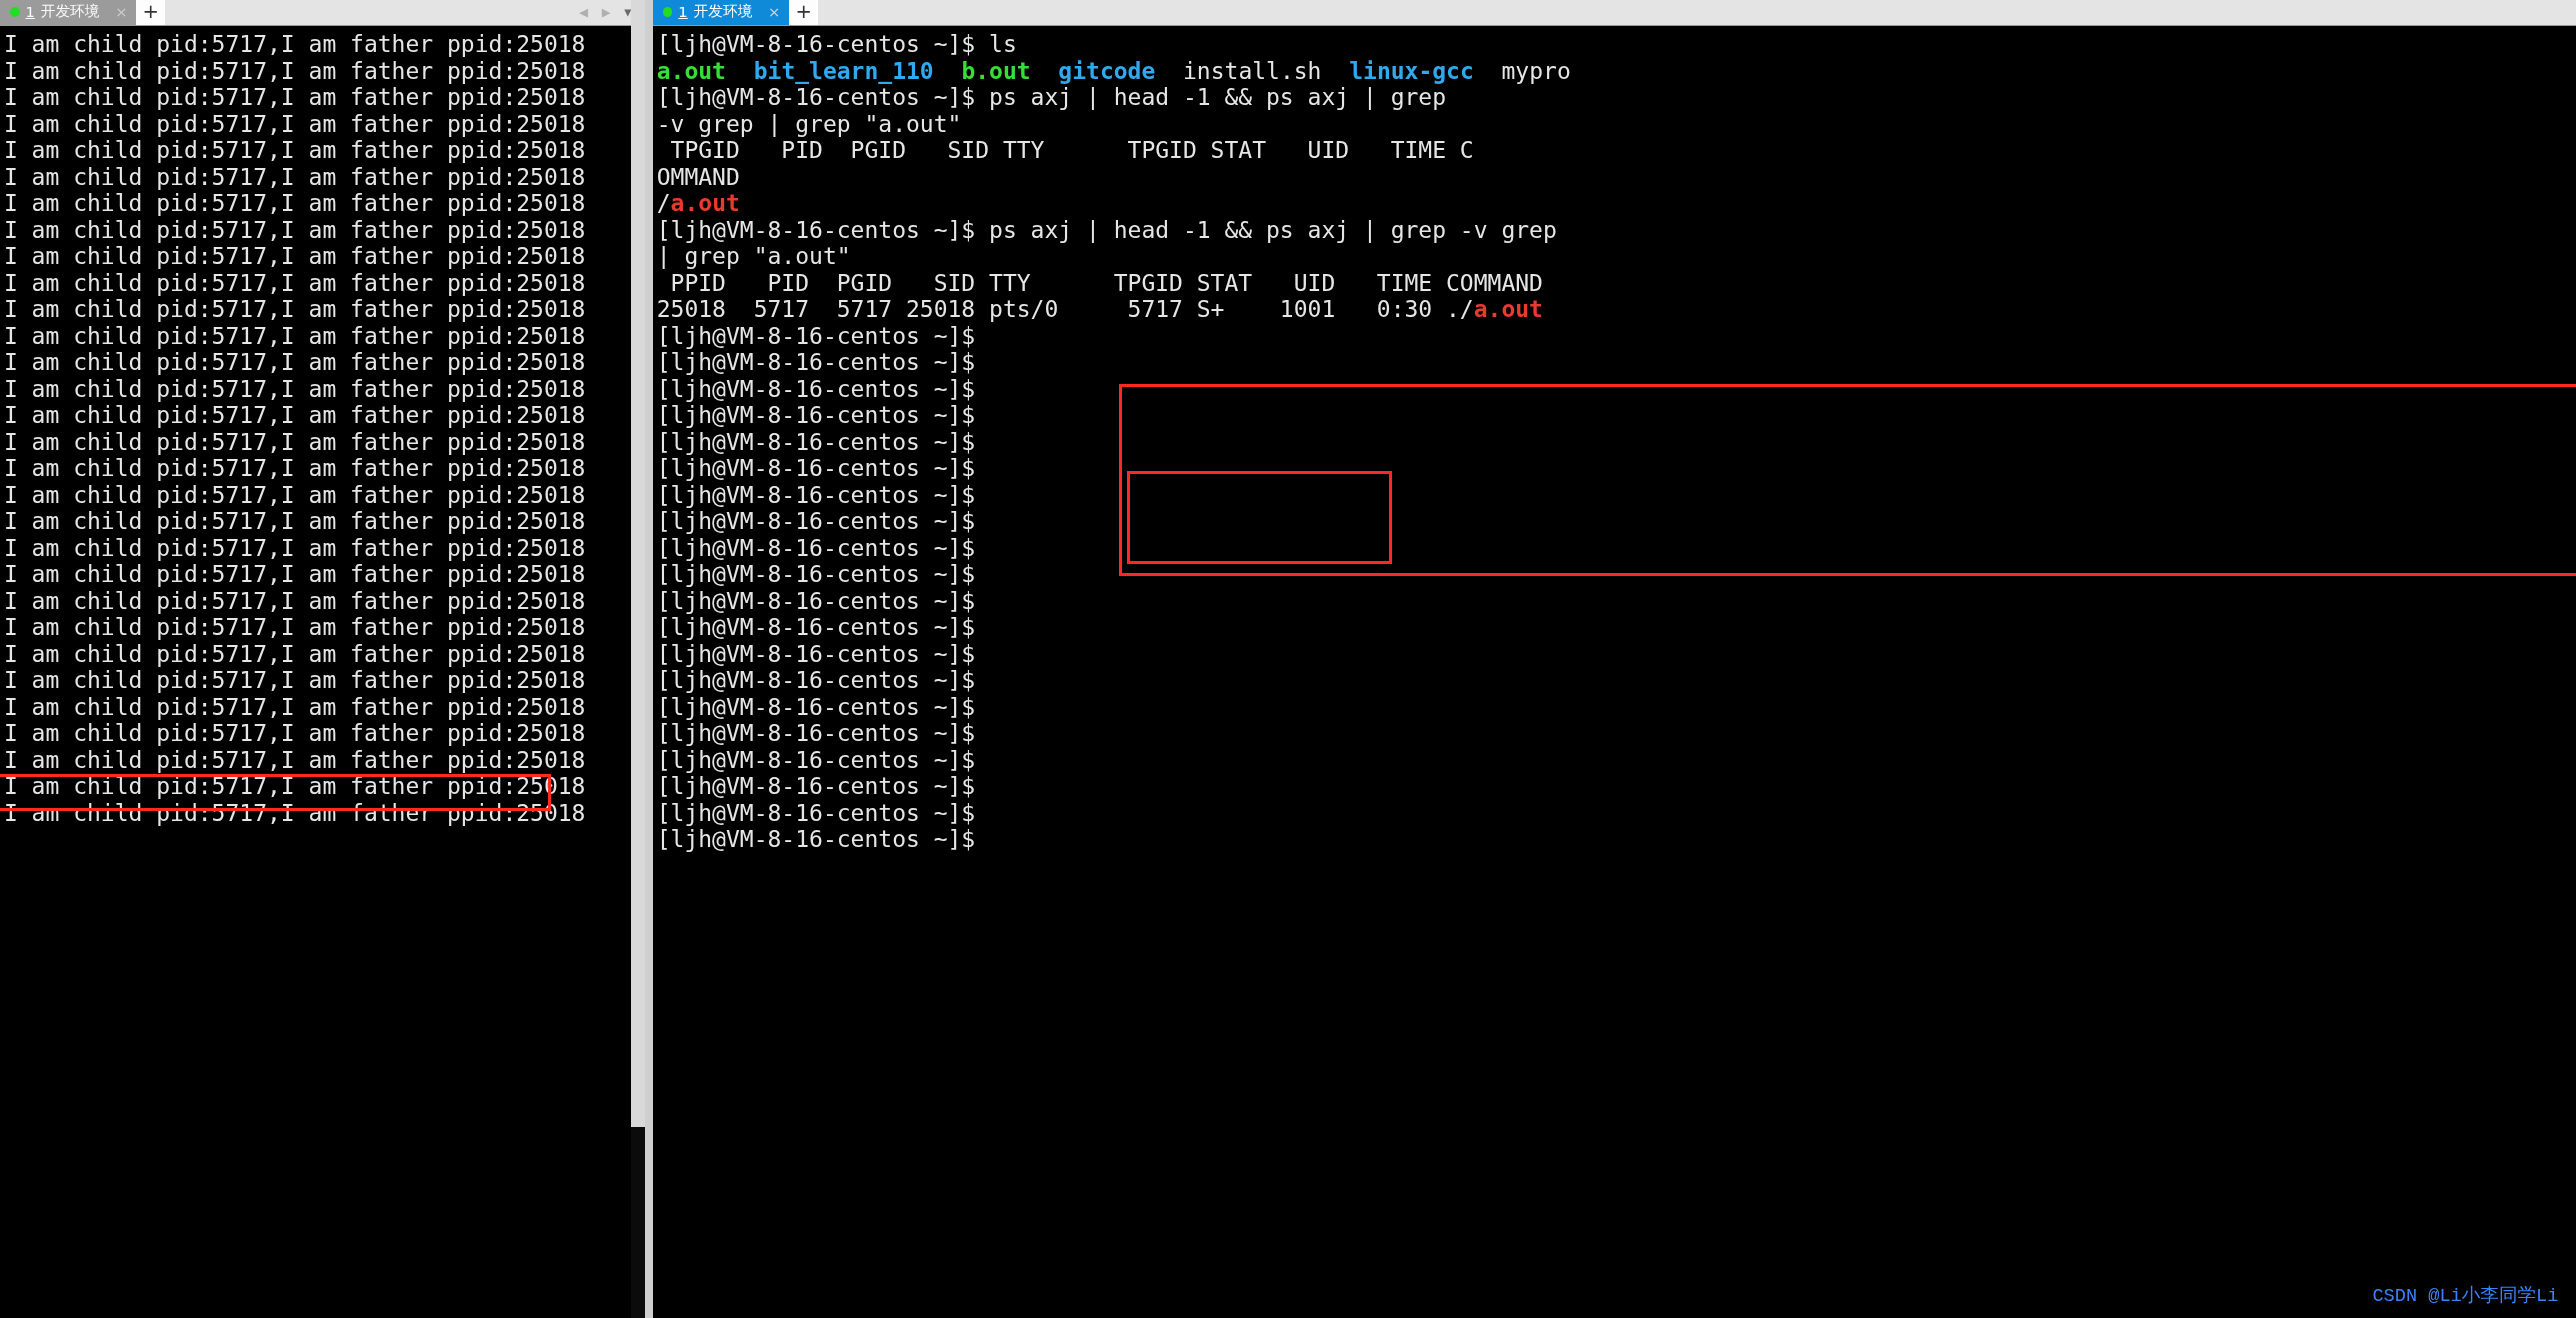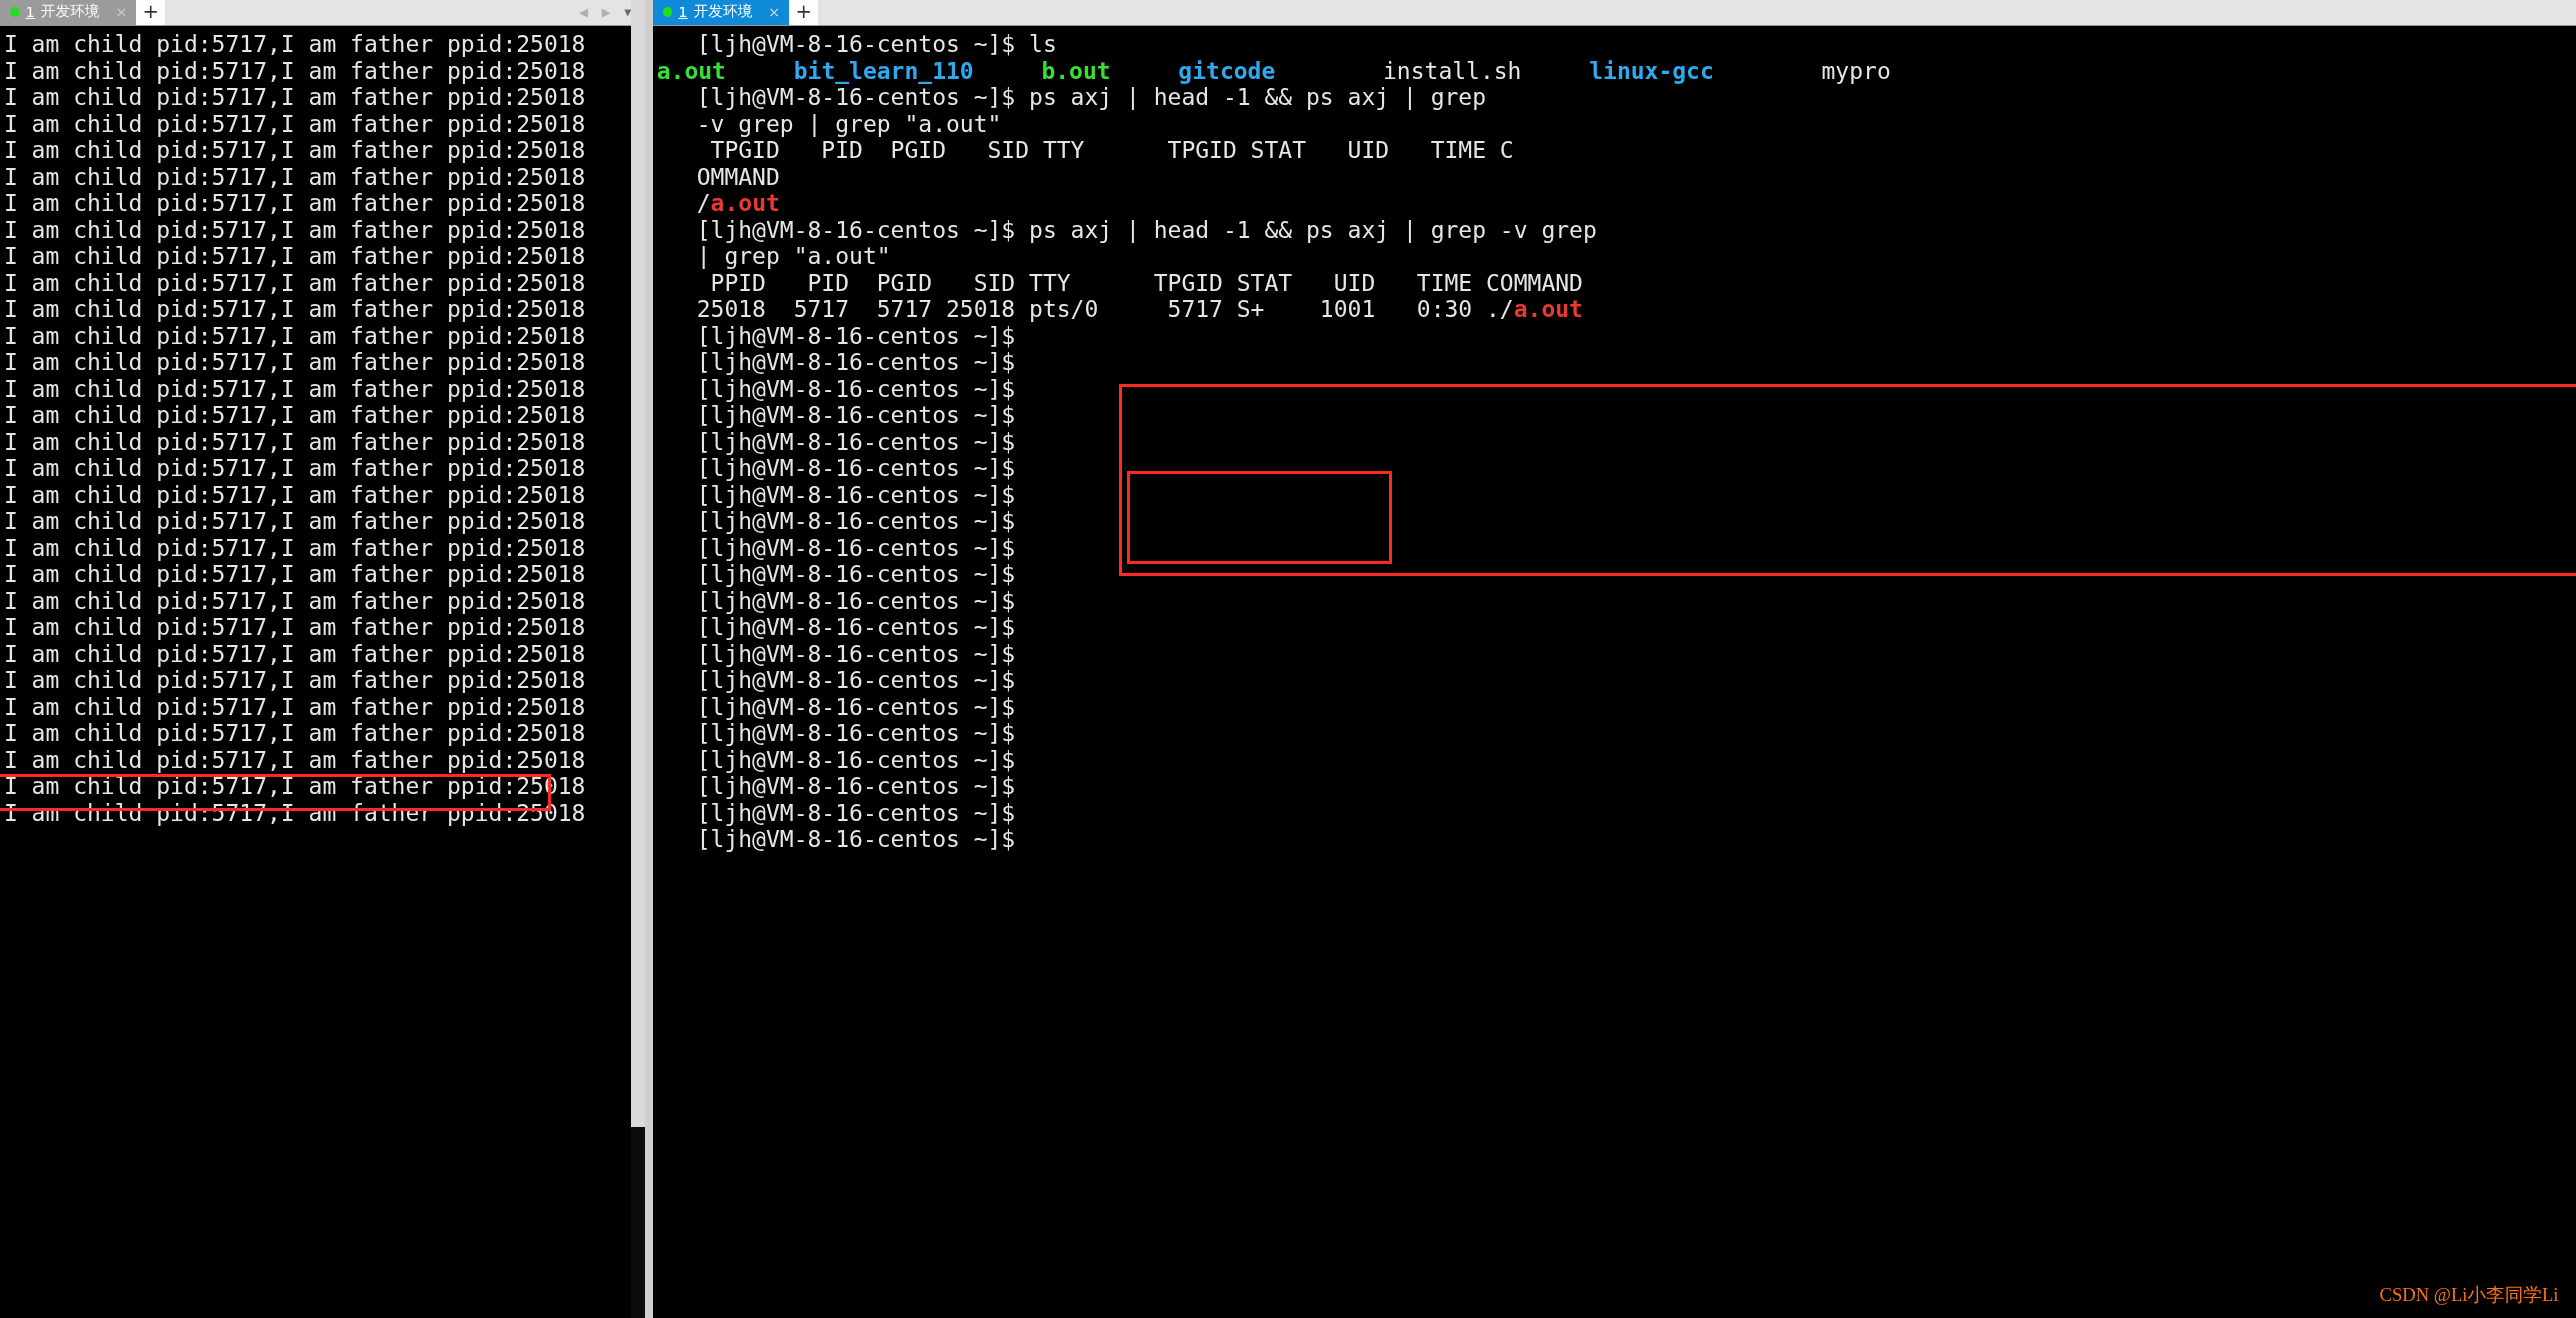--- a/index.html
+++ b/index.html
@@ -33,36 +33,36 @@
   .navcaret { color:#6a6a6a; font-size:11.8px; }
 
   
   .term { flex:1; position:relative; background:#000; overflow:hidden;
           padding:5.9px 0 0 3.9px; }
   .line { color:#e6e6e6; font-size:23px; line-height:26.5px; white-space:pre;
           letter-spacing:0px; }
   .green { color:#35e035; font-weight:bold; }
   .cyan  { color:#2fa9f0; font-weight:bold;text-align:center; }
   .red   { color:#e83a30; font-weight:bold; }
-  .white { color:#e6e6e6;margin-left:40px; }
+  .white { color:#e6e6e6; }
 
   
   .vscroll { position:absolute; top:0; right:0; width:13.7px; height:100%; background:#000; }
   .vscroll .thumb { position:absolute; left:0; width:13.7px; background:#d9d9d9; }
   .panel-left .vscroll { background:#0b0b0b; }
 
   
   .splitter { width:7.8px; height:100%; background:#cfcfcf; flex:0 0 7.8px; }
 
   
   .hl { position:absolute; border:3.9px solid #fe2a22; pointer-events:none; }
 
   
-  .watermark { position:absolute; right:17.6px; bottom:9.8px; color:#f97316; font-size:18.6px;
-               font-family:Liberation Serif, serif; }
+  .watermark { position:absolute; right:17.6px; bottom:9.8px; color:#3b82f6; font-size:18.6px;
+               font-family:Liberation Mono, monospace; }
 </style>
 </head>
 <body>
 
 <div class="app">
 
   <div class="panel panel-left">
 
     <div class="tabbar">
       <div class="tab inactive">

